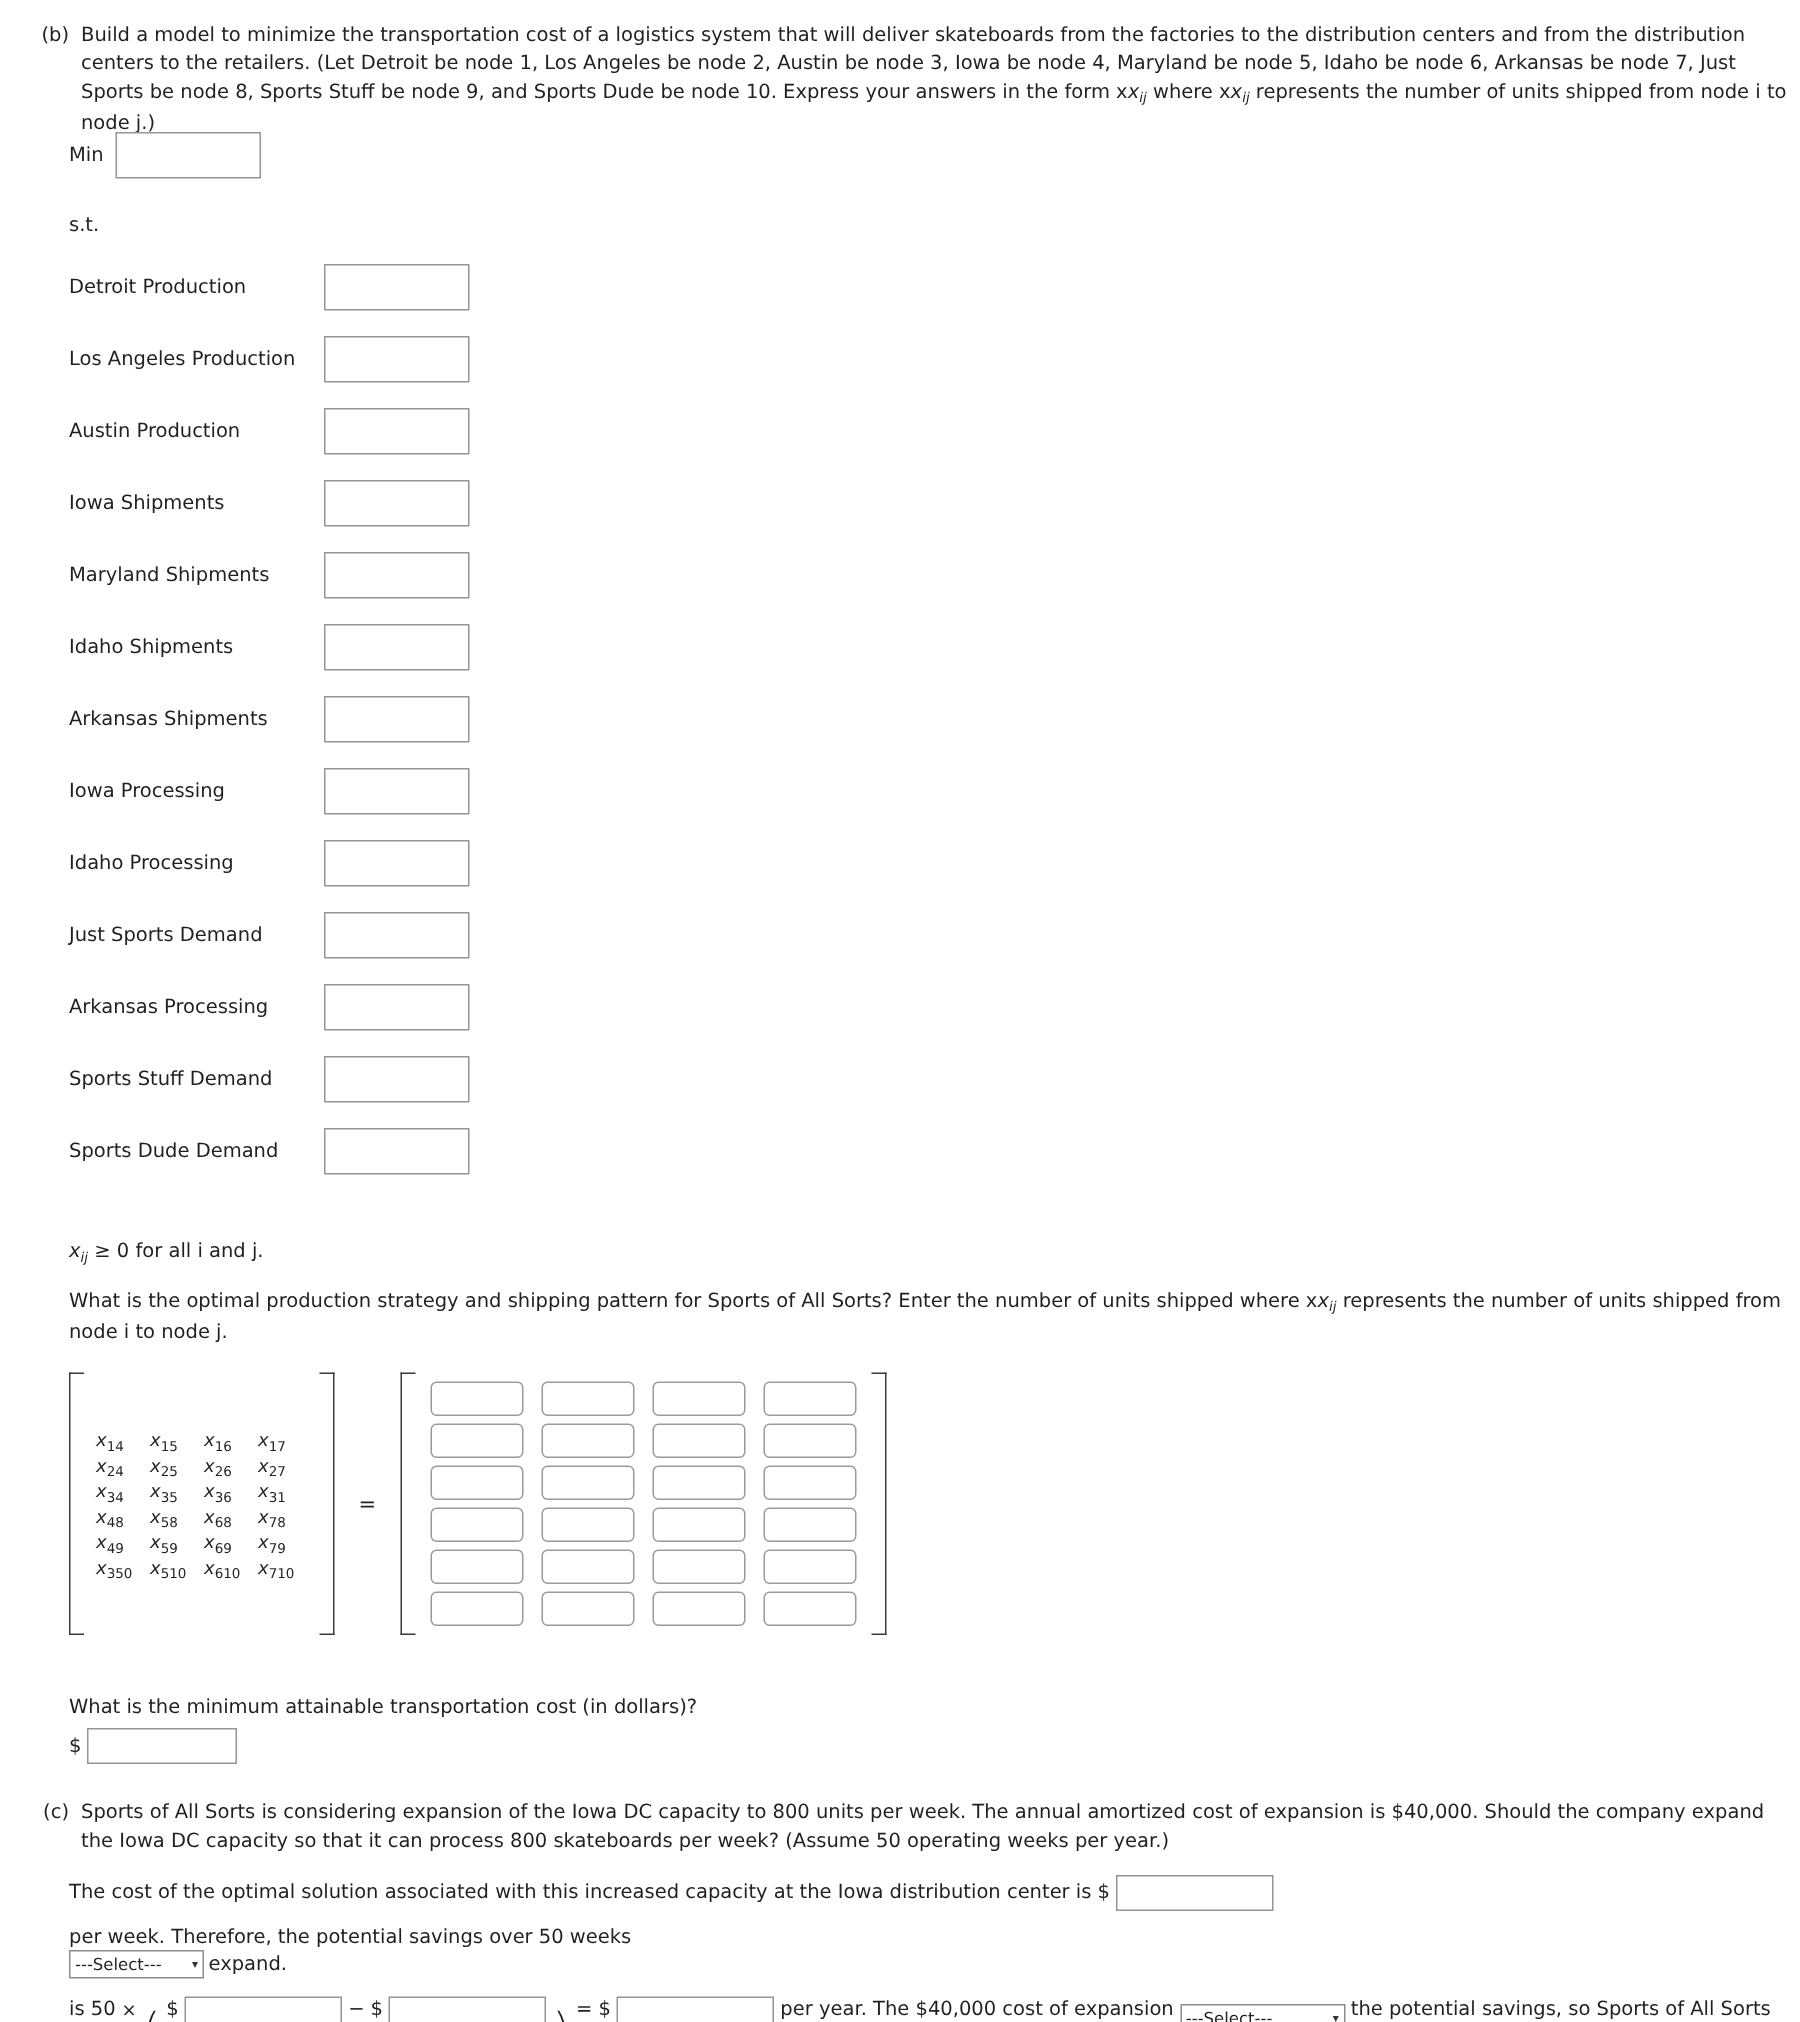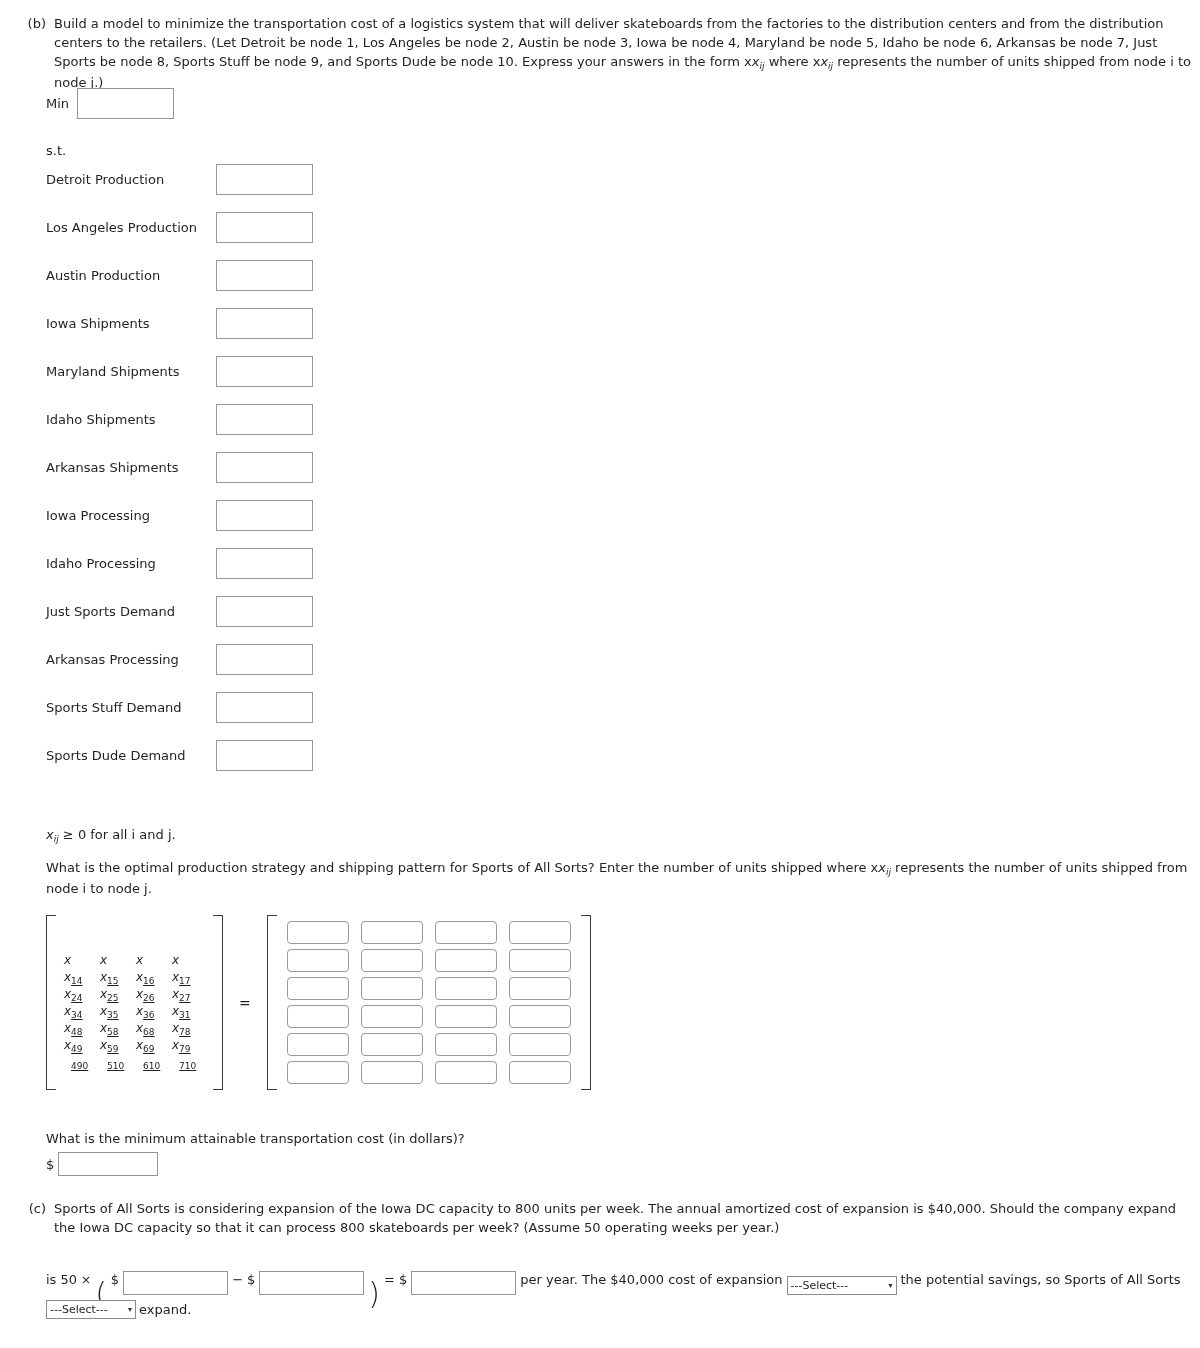--- a/index.html
+++ b/index.html
@@ -88,21 +88,21 @@
     position: absolute;
     left: 46px;
     top: 143px;
     font-size: 13px;
   }
 
   
   #constraints {
     position: absolute;
     left: 46px;
-    top: 164px;
+    top: 176px;
     width: 330px;
   }
   .cons-row {
     display: flex;
     align-items: center;
     height: 31px;
     margin-bottom: 17px;
   }
   .cons-name {
     width: 170px;
@@ -152,22 +152,21 @@
   }
   .var-matrix .cell {
     width: 36px;
     font-size: 12px;
     font-style: italic;
     white-space: nowrap;
   }
   .var-matrix .cell sub {
     font-style: normal;
     font-size: 9px;
-    top: 20px;
-    text-decoration: underline;
+    top: 3px;
   }
 
   .eq-sign {
     margin: 0 16px;
     font-size: 14px;
   }
 
   .ans-matrix {
     display: flex;
     flex-direction: column;
@@ -370,21 +369,21 @@
         <span class="cell"><span>x</span><sub>68</sub></span>
         <span class="cell"><span>x</span><sub>78</sub></span>
       </div>
       <div class="mrow">
         <span class="cell"><span>x</span><sub>49</sub></span>
         <span class="cell"><span>x</span><sub>59</sub></span>
         <span class="cell"><span>x</span><sub>69</sub></span>
         <span class="cell"><span>x</span><sub>79</sub></span>
       </div>
       <div class="mrow">
-        <span class="cell"><span>x</span><sub>490</sub></span>
+        <span class="cell"><span>x</span><sub>350</sub></span>
         <span class="cell"><span>x</span><sub>510</sub></span>
         <span class="cell"><span>x</span><sub>610</sub></span>
         <span class="cell"><span>x</span><sub>710</sub></span>
       </div>
     </div>
     <div class="bracket right"></div>
 
     <span class="eq-sign">=</span>
 
     <div class="bracket left"></div>
@@ -435,20 +434,25 @@
     <span class="dollar">$</span>
     <input class="tbox dollar-box" type="text" value="" style="">
   </div>
 
   <div class="q-block" id="q-c">
     <div class="q-label">(c)</div>
     <div class="q-body">Sports of All Sorts is considering expansion of the Iowa DC capacity to 800 units per week. The annual amortized cost of expansion is $40,000. Should the company expand the Iowa DC capacity so that it can process 800 skateboards per week? (Assume 50 operating weeks per year.)</div>
   </div>
 
   <div id="c-para2">
+    <div class="inline-flow">
+      <span>The cost of the optimal solution associated with this increased capacity at the Iowa distribution center is $</span>
+      <input class="tbox cost-box" type="text" value="" style="">
+      <span>per week. Therefore, the potential savings over 50 weeks</span>
+    </div>
 
     <div class="inline-flow" style="margin-top:18px;align-items:flex-end;">
       <span>is 50</span>
       <span class="times">×</span>
       <span class="paren">(</span>
       <span>$</span>
       <input class="tbox cost-box" type="text" value="" style="">
       <span class="minus-sign">−</span>
       <span>$</span>
       <input class="tbox cost-box" type="text" value="" style="">

